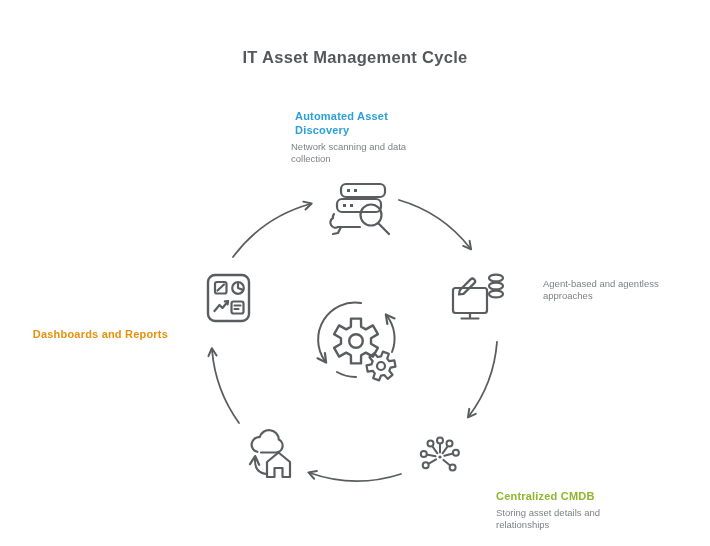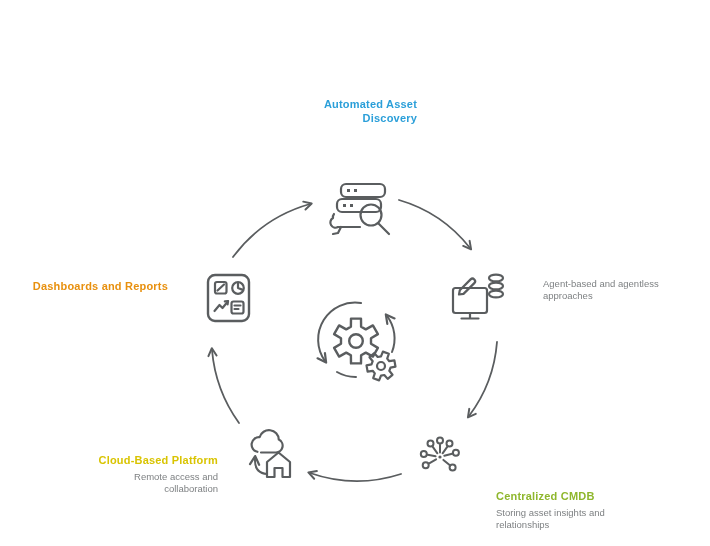--- a/index.html
+++ b/index.html
@@ -7,60 +7,58 @@
     position:relative;width:710px;height:546px;background:#ffffff;overflow:hidden;
     font-family:"Liberation Sans", sans-serif;
   }
   .title{
     position:absolute;top:48px;left:0;width:710px;text-align:center;
     font-size:16.5px;font-weight:bold;letter-spacing:.3px;color:#55585A;
   }
   .node{position:absolute;}
   .node .heading{font-size:11px;font-weight:bold;line-height:1.25;letter-spacing:.2px;}
   .node .desc{font-size:9.5px;line-height:1.28;color:#7E8183;margin-top:3px;}
-  .node-top{left:265px;top:98px;width:182px;text-align:right;}
+  .node-top{left:265px;top:110px;width:182px;text-align:left;}
   .node-top .heading{max-width:122px;margin:0 auto;}
   .node-top .desc{max-width:130px;margin:3px auto 0;}
   .node-right{left:543px;top:275px;width:150px;text-align:left;}
   .node-right .heading{white-space:nowrap;}
   .node-right .desc{max-width:125px;}
   .node-bottom-right{left:496px;top:454px;width:140px;text-align:left;margin-top:36px;}
   .node-bottom-right .heading{white-space:nowrap;}
   .node-bottom-right .desc{max-width:118px;}
   .node-bottom-left{left:58px;top:454px;width:160px;text-align:right;}
   .node-bottom-left .heading{white-space:nowrap;}
   .node-bottom-left .desc{max-width:100px;margin-left:auto;}
   .node-left{left:8px;top:280px;width:160px;text-align:right;}
-  .node-left .heading{white-space:nowrap;}
+  .node-left .heading{white-space:nowrap;margin-top:48px;}
   .node-left .desc{white-space:nowrap;}
   svg.diagram{position:absolute;left:0;top:0;}
 </style>
 </head>
 <body>
 
 <div class="canvas">
 
+  <div class="title">IT Asset Management Cycle</div>
 
   <div class="node node-top">
     <div class="heading" style="color: rgb(43, 159, 217);">Automated Asset Discovery</div>
+    <div class="desc">Network scanning and data collection</div>
   </div>
 
   <div class="node node-right">
     <div class="desc">Agent-based and agentless approaches</div>
   </div>
 
   <div class="node node-bottom-right">
     <div class="heading" style="color: rgb(143, 183, 45);">Centralized CMDB</div>
-    <div class="desc">Storing asset insights and relationships</div>
+    <div class="desc">Storing asset details and relationships</div>
   </div>
 
-  <div class="node node-bottom-left">
-    <div class="heading" style="color: rgb(217, 196, 2);">Cloud-Based Platform</div>
-    <div class="desc">Remote access and collaboration</div>
-  </div>
 
   <div class="node node-left">
     <div class="heading" style="color: rgb(232, 144, 14);">Dashboards and Reports</div>
   </div>
 
   <svg class="diagram" width="710" height="546" viewBox="0 0 710 546" fill="none" stroke="#5A5D5F" stroke-width="2.2" stroke-linecap="round" stroke-linejoin="round">
     <defs>
       <marker id="arw" viewBox="0 0 10 10" refX="6.5" refY="5" markerWidth="6.5" markerHeight="6.5" orient="auto">
         <path d="M1.5,1.5 L8,5 L1.5,8.5" fill="none" stroke="#5A5D5F" stroke-width="1.7" stroke-linecap="round" stroke-linejoin="round"></path>
       </marker>

